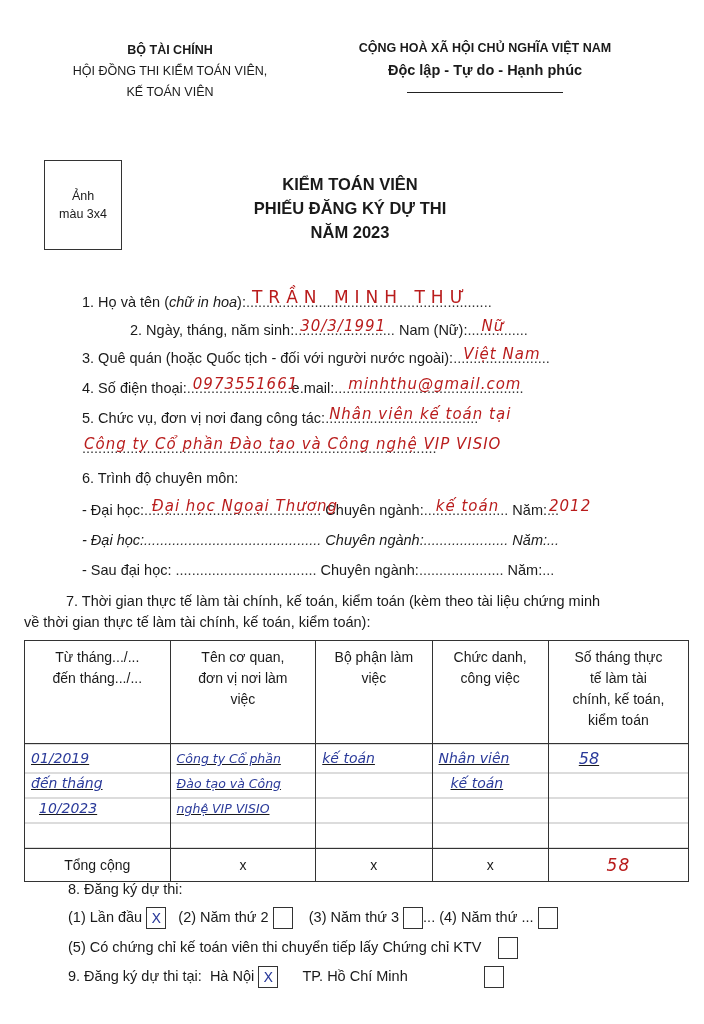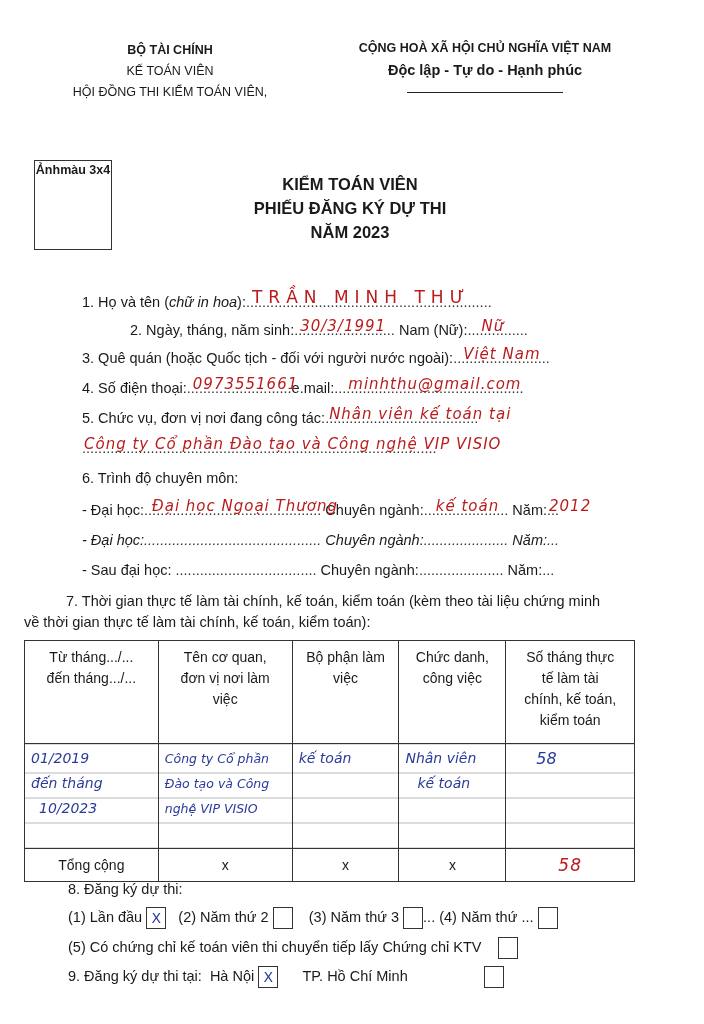--- a/index.html
+++ b/index.html
@@ -6,44 +6,44 @@
   body { width:704px; height:1024px; background:#ffffff; position:relative; overflow:hidden;
          font-family:"Liberation Sans", sans-serif; color:#1a1a1a; font-size:14.5px; }
   .abs { position:absolute; }
   .hw { font-family:"DejaVu Sans", sans-serif; color:#b91c1c; font-style:italic; font-size:15px; letter-spacing:1px; }
   .hdr-left { left:40px; top:40px; width:260px; text-align:center; font-size:12.5px; line-height:21px; }
   .hdr-left .b { font-weight:bold; }
   .hdr-right { left:330px; top:38px; width:310px; text-align:center; }
   .hdr-right .l1 { font-weight:bold; font-size:12.5px; line-height:20px; }
   .hdr-right .l2 { font-weight:bold; font-size:14.5px; line-height:24px; }
   .hdr-right .rule { width:156px; height:1px; background:#222; margin:10px auto 0; }
-  .photo { left:34px; top:160px; width:76px; height:88px; border:1.5px solid #333; text-align:center;
-           font-size:12.5px; line-height:18px; display:flex; flex-direction:row; justify-content:center;font-weight:bold; }
+  .photo { left:44px; top:160px; width:76px; height:88px; border:1.5px solid #333; text-align:center;
+           font-size:12.5px; line-height:18px; display:flex; flex-direction:column; justify-content:center; }
   .title { left:200px; top:172px; width:300px; text-align:center; font-weight:bold; font-size:16.5px; line-height:24px; }
   .line { position:absolute; white-space:nowrap; font-size:14.5px; }
   .field { display:inline-block; position:relative; }
   .field .dotline { color:#333; letter-spacing:0px; }
   .field .val { position:absolute; left:6px; bottom:3px; white-space:nowrap; }
-  table.exp { position:absolute; left:24px; top:640px; width:611px; border-collapse:collapse; font-size:14px; }
+  table.exp { position:absolute; left:24px; top:640px; width:665px; border-collapse:collapse; font-size:14px; }
   table.exp td, table.exp th { border:1.5px solid #333; vertical-align:top; text-align:center; font-weight:normal; }
   table.exp th { padding:6px 4px; line-height:21px; height:90px; }
   table.exp td.body { height:104px; position:relative; padding:0; text-align:left; }
-  .ruled { background-image:repeating-linear-gradient(to bottom, transparent 0, transparent 24px, #b8b8b8 24px, #b8b8b8 25px); background-position:0 4px; }
+  .ruled { background-image:repeating-linear-gradient(to bottom, transparent 0, transparent 24px, #b8b8b8 24px, #b8b8b8 25px); background-position:0 4px;text-decoration:underline; }
   table.exp td.total { height:30px; vertical-align:middle; }
   .cellhw { font-family:"DejaVu Sans", sans-serif; font-style:italic; color:#2a3a9a; font-size:14px; line-height:25px; padding:2px 6px; white-space:nowrap; }
   .cb { display:inline-block; width:18px; height:20px; border:1.5px solid #333; vertical-align:middle; text-align:center;
         font-size:14px; line-height:20px; color:#2a3a9a; font-family:"DejaVu Sans", sans-serif; }
 </style>
 </head>
 <body>
 
 <div class="abs hdr-left">
   <div class="b">BỘ TÀI CHÍNH</div>
+  <div>HỘI ĐỒNG THI KIỂM TOÁN VIÊN,</div>
   <div>KẾ TOÁN VIÊN</div>
-  <div>HỘI ĐỒNG THI KIỂM TOÁN VIÊN,</div>
 </div>
 <div class="abs hdr-right">
   <div class="l1">CỘNG HOÀ XÃ HỘI CHỦ NGHĨA VIỆT NAM</div>
   <div class="l2">Độc lập - Tự do - Hạnh phúc</div>
   <div class="rule"></div>
 </div>
 
 <div class="abs photo">
   <div>Ảnh</div>
   <div>màu 3x4</div>

